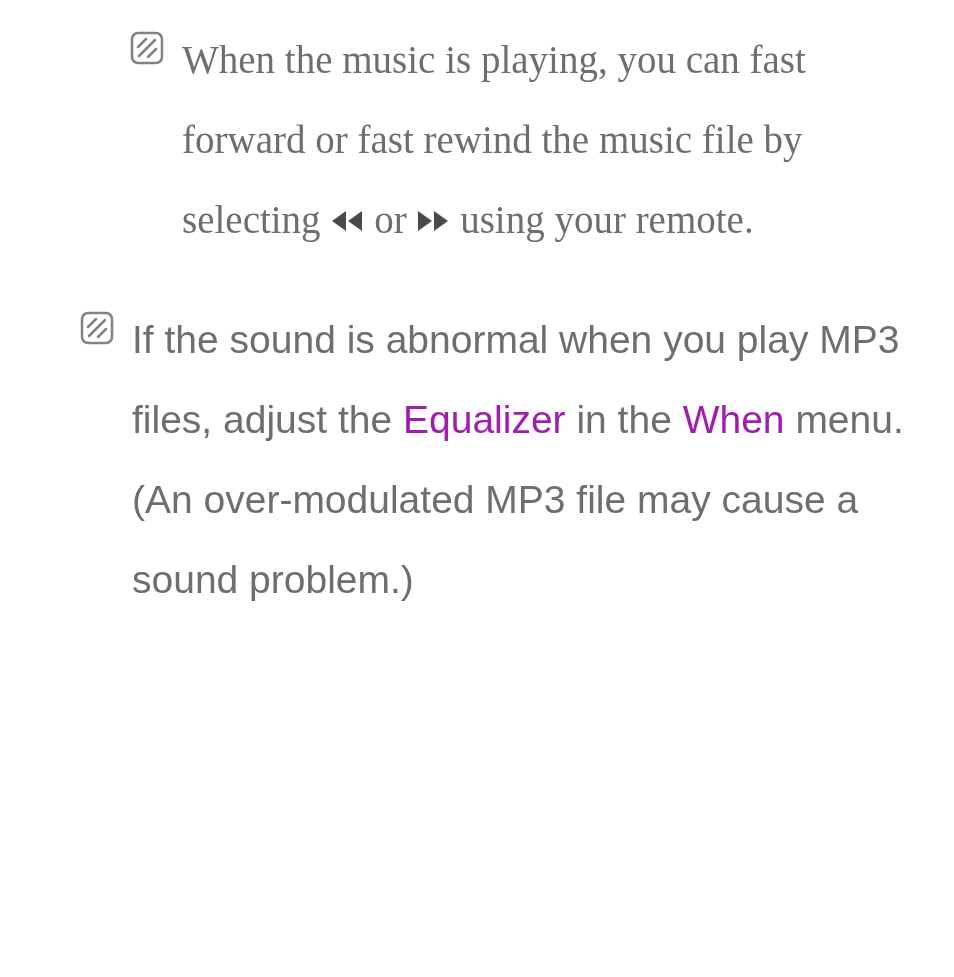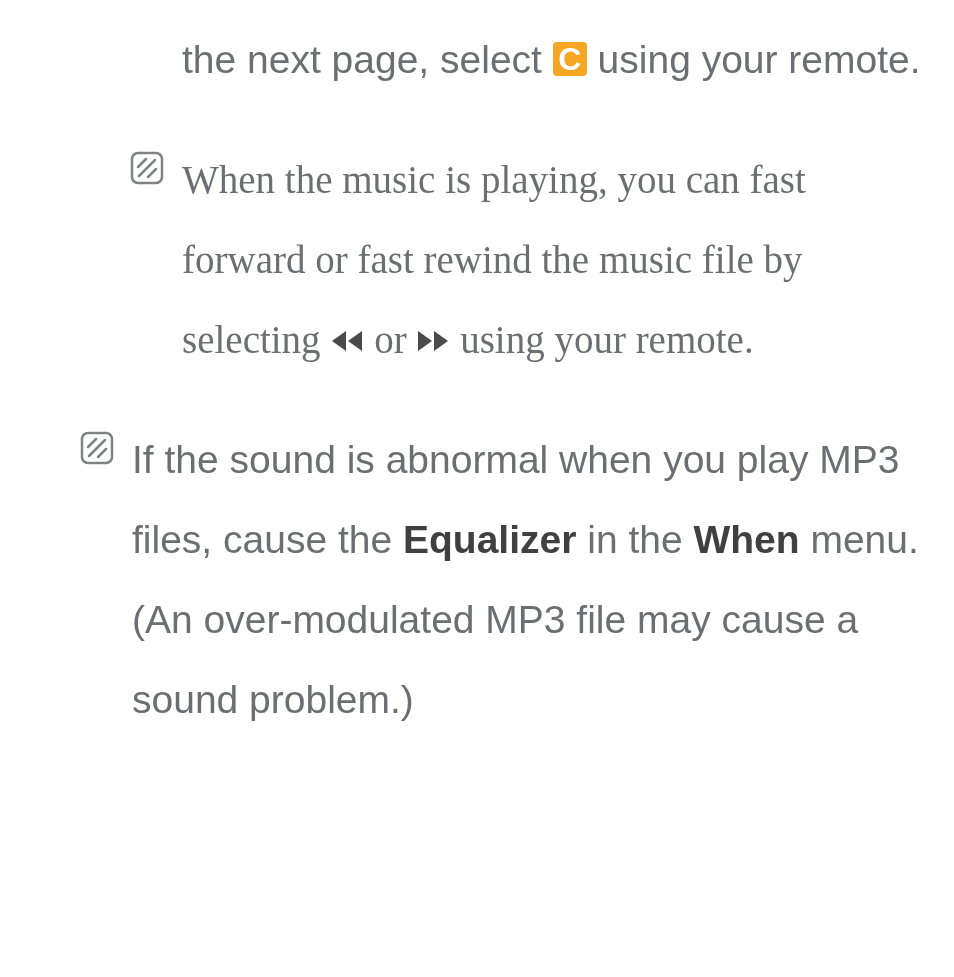--- a/index.html
+++ b/index.html
@@ -41,30 +41,27 @@
     text-align: center;
     border-radius: 4px;
     vertical-align: 3px;
     font-family: Arial, sans-serif;
   }
   .icon-inline {
     display: inline-block;
     vertical-align: -2px;
   }
   .icon-inline svg { display:block; }
-  .kw { color: #404040; font-weight: bold; }
+  .kw { color: #a21caf; }
 </style>
 </head>
 <body>
 
 <div class="page">
 
-  <div class="para indent1">
-    <span>the next page, select </span><span class="badge-c">C</span><span> using your remote.</span>
-  </div>
 
   <div class="para indent2">
     <span class="note-icon" style="left:100px;">
       <svg viewBox="0 0 34 34">
         <rect x="2" y="2" width="30" height="30" rx="6" ry="6" fill="none" stroke="#808285" stroke-width="2.5"></rect>
         <line x1="9" y1="25" x2="25" y2="9" stroke="#808285" stroke-width="2.5" stroke-linecap="round"></line>
         <line x1="8" y1="16" x2="16" y2="8" stroke="#808285" stroke-width="2.5" stroke-linecap="round"></line>
         <line x1="18" y1="26" x2="26" y2="18" stroke="#808285" stroke-width="2.5" stroke-linecap="round"></line>
       </svg>
     </span>
@@ -83,16 +80,16 @@
 
   <div class="para indent0" style="margin-bottom:0;">
     <span class="note-icon" style="left:50px;">
       <svg viewBox="0 0 34 34">
         <rect x="2" y="2" width="30" height="30" rx="6" ry="6" fill="none" stroke="#808285" stroke-width="2.5"></rect>
         <line x1="9" y1="25" x2="25" y2="9" stroke="#808285" stroke-width="2.5" stroke-linecap="round"></line>
         <line x1="8" y1="16" x2="16" y2="8" stroke="#808285" stroke-width="2.5" stroke-linecap="round"></line>
         <line x1="18" y1="26" x2="26" y2="18" stroke="#808285" stroke-width="2.5" stroke-linecap="round"></line>
       </svg>
     </span>
-    <span>If the sound is abnormal when you play MP3 files, cause the </span><span class="kw">Equalizer</span><span> in the </span><span class="kw">When</span><span> menu. (An over-modulated MP3 file may cause a sound problem.)</span>
+    <span>If the sound is abnormal when you play MP3 files, adjust the </span><span class="kw">Equalizer</span><span> in the </span><span class="kw">When</span><span> menu. (An over-modulated MP3 file may cause a sound problem.)</span>
   </div>
 
 </div>
 
 </body></html>

